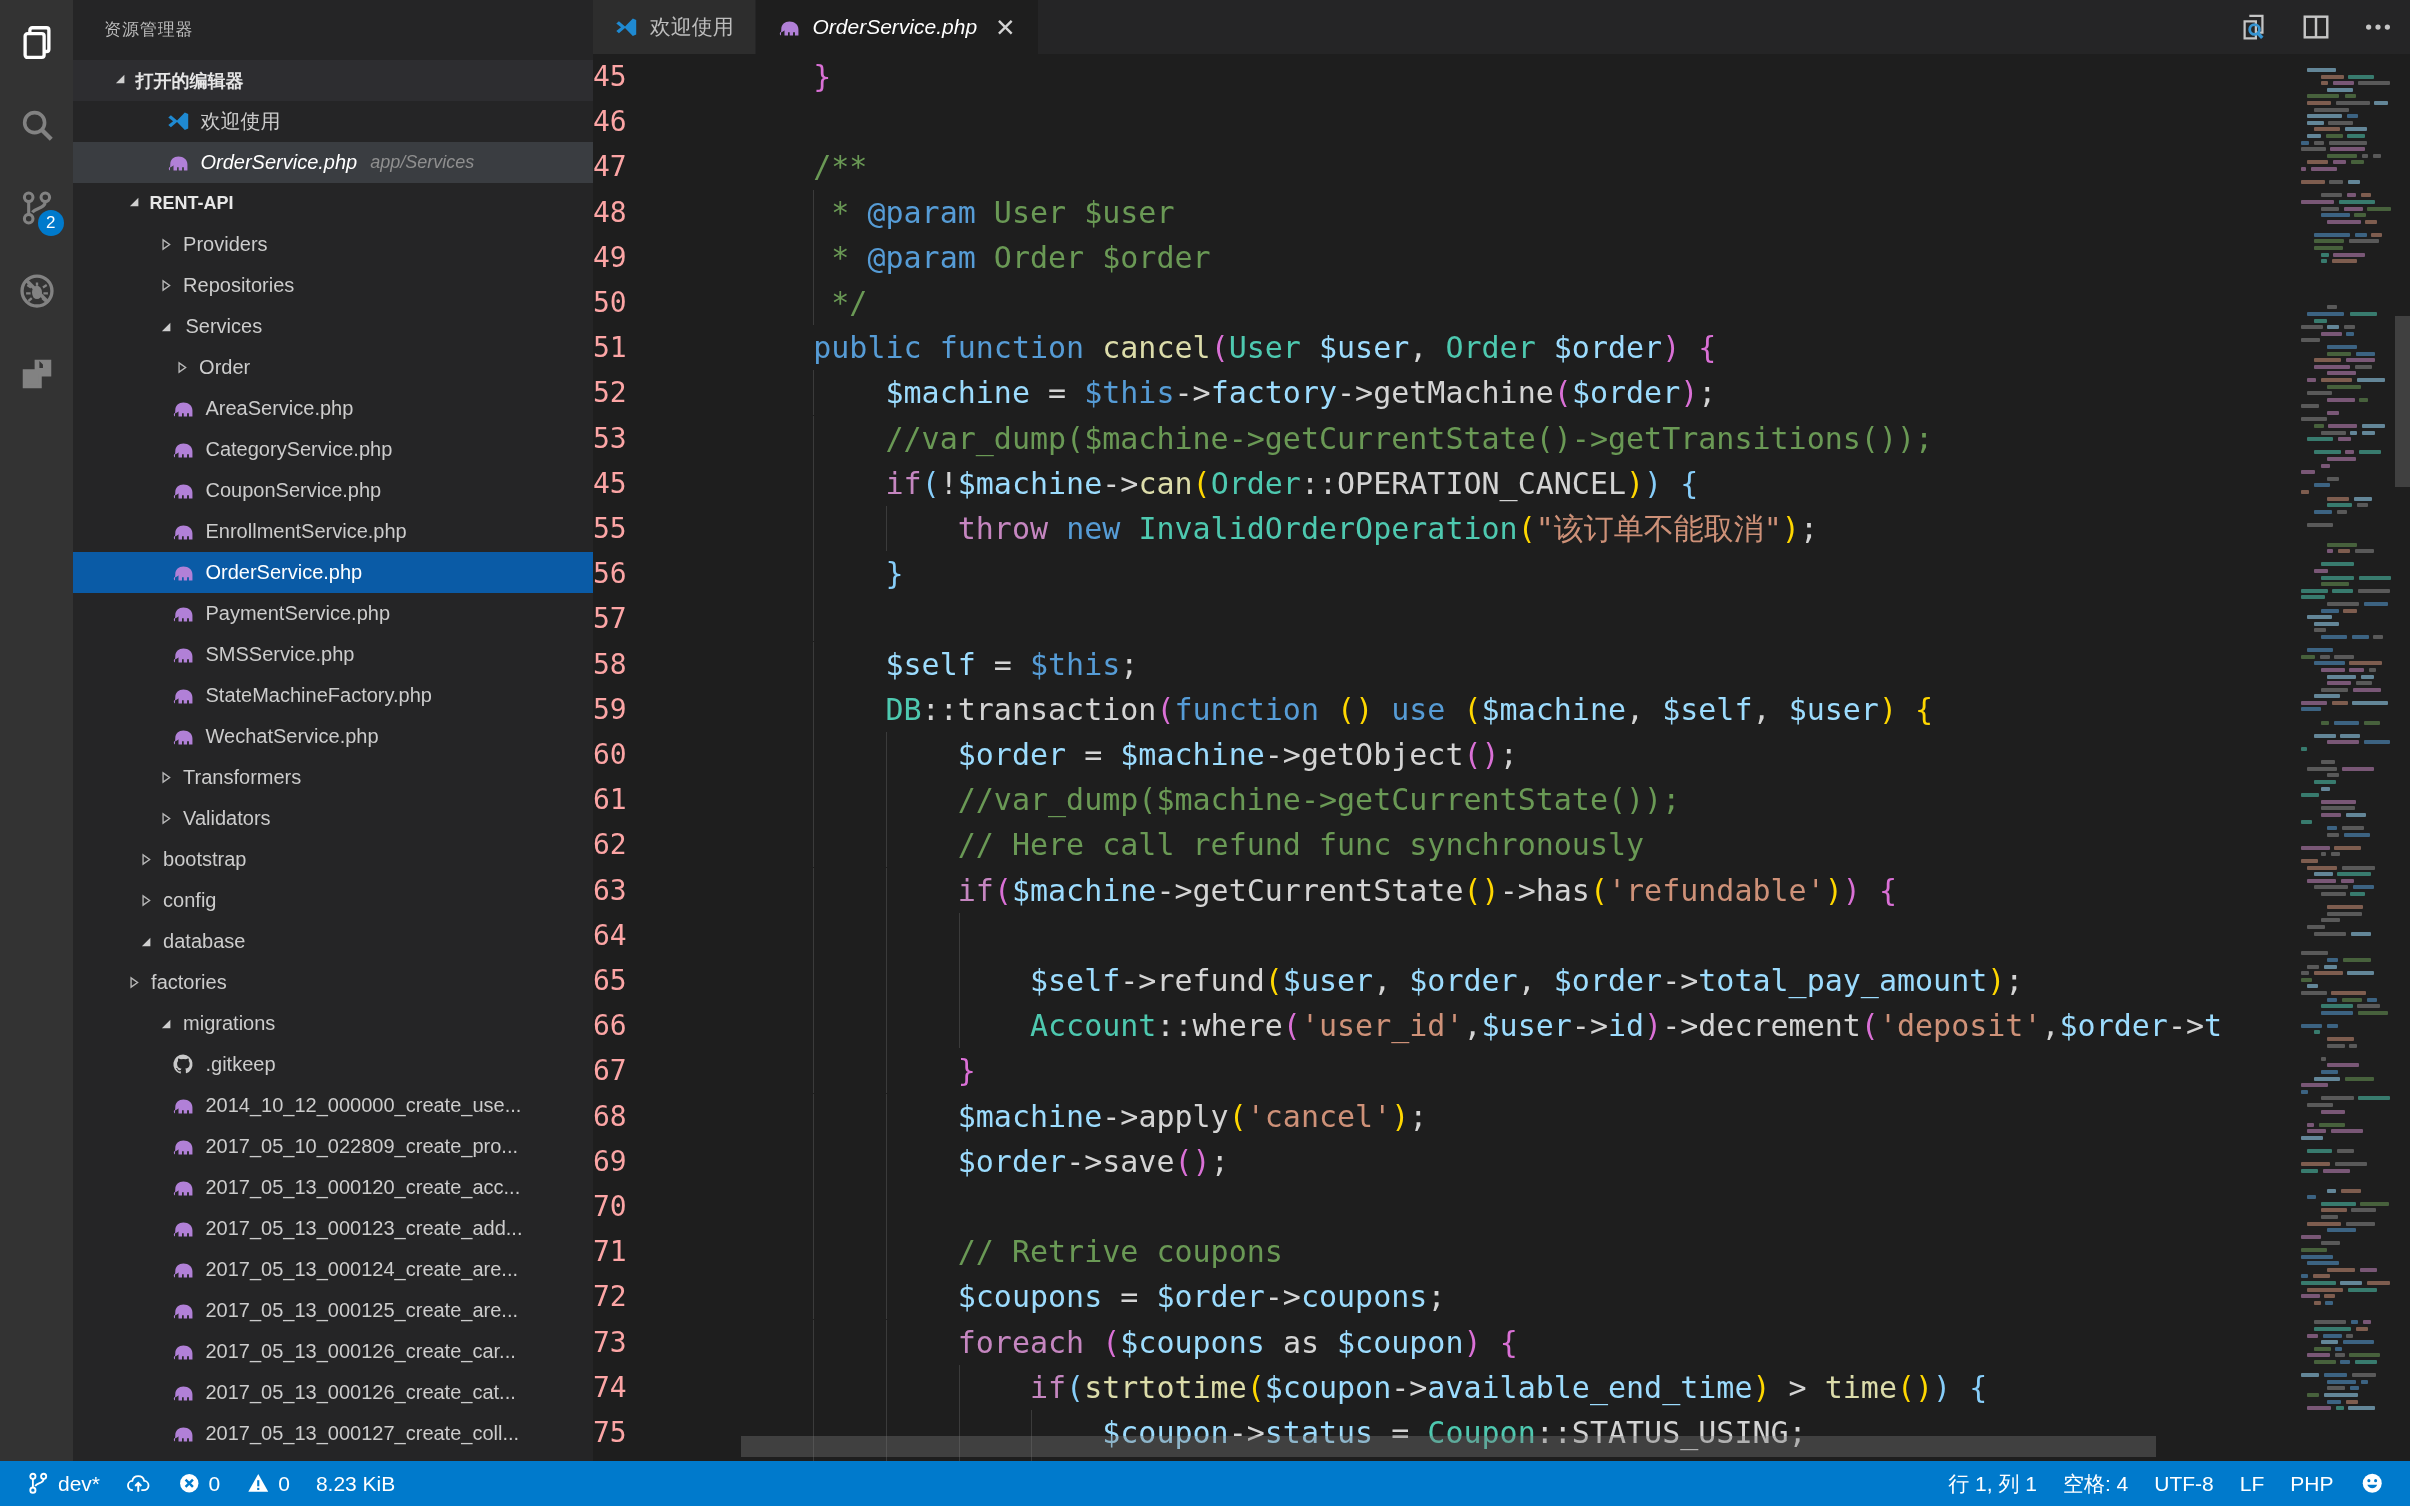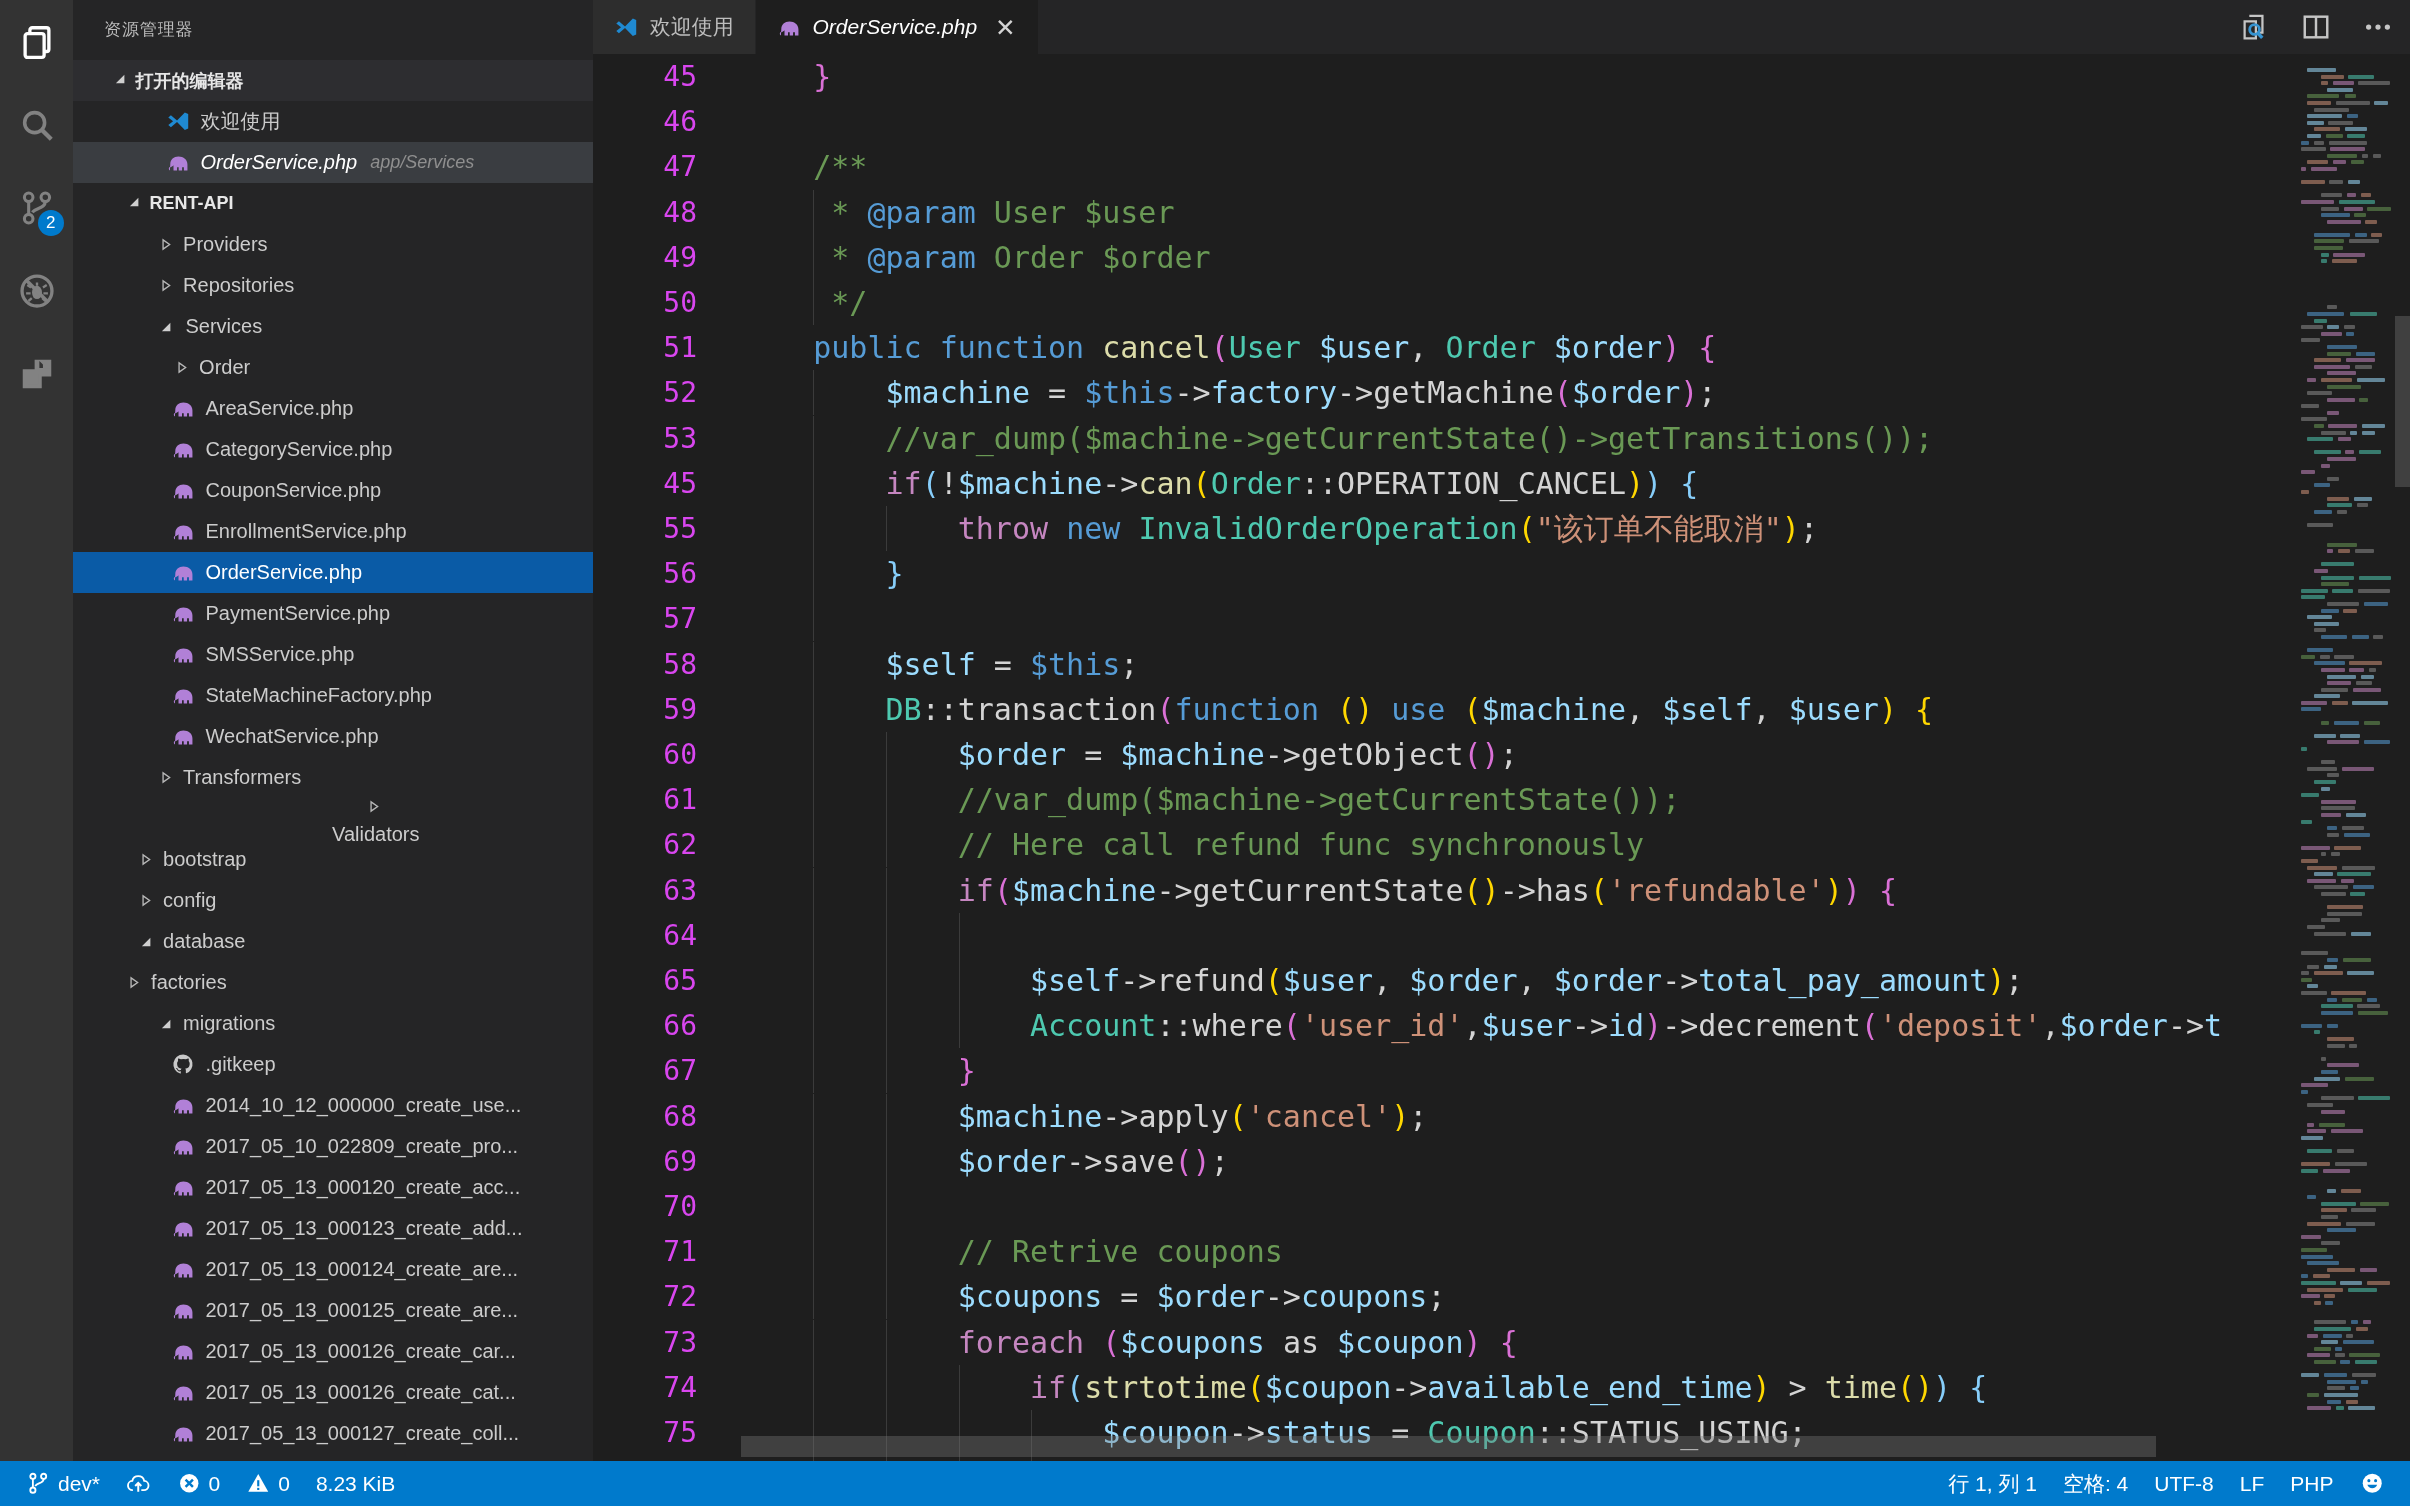--- a/index.html
+++ b/index.html
@@ -42,21 +42,21 @@
   .tab .tic { width:24.5px; height:24.5px; margin-right:11.3px; flex:0 0 24.5px; }
   .tab .tlbl.it { font-style:italic; }
   .tab .close { margin-left:17px; font-size:22.6px; color:#d4d4d4; font-weight:bold; }
   .tab-actions { position:absolute; right:17px; top:0; height:54px; display:flex; align-items:center; gap:32px; }
   .tab-actions svg { width:30px; height:30px; }
 
   
   .editor { position:absolute; left:0; right:0; top:54px; bottom:0; }
   .code-line { position:absolute; left:0; right:113px; height:45px;
                font-family:"DejaVu Sans Mono", monospace; font-size:30px; line-height:45px; }
-  .code-line .ln { position:absolute; left:0; width:104px; text-align:right; color:#d946ef; font-size:28px; }
+  .code-line .ln { position:absolute; left:0; width:104px; text-align:left; color:#fca5a5; font-size:28px; }
   .code-line .txt { position:absolute; left:148px; white-space:pre; }
   .guide { position:absolute; top:0; width:0.9px; height:45px; background:#3b3b3b; }
 
   
   .minimap { position:absolute; top:0; bottom:0; right:15px; width:98px; overflow:hidden; }
   .mm-bar  { position:absolute; height:3.8px; border-radius:0.9px; }
   .vscroll-thumb { position:absolute; right:0; top:262px; width:15px; height:171px; background:rgba(121,121,121,.38); }
   .hscroll-thumb { position:absolute; left:148px; bottom:3.8px; width:1415px; height:21px; background:rgba(121,121,121,.38); }
 
   
@@ -293,21 +293,21 @@
       <div class="row" style="padding-left: 80px;">
         <span class="tw">
           <span style="display: inline-flex;">
             <svg viewBox="0 0 14 14" xmlns="http://www.w3.org/2000/svg">
               <path d="M5 3.2 L10.4 7 L5 10.8 Z" fill="none" stroke="#b8b8b8" stroke-width="1.1"></path>
             </svg>
           </span>
         </span>
         <span class="lbl" style="margin-left: 5.6px;">Transformers</span>
       </div>
-      <div class="row" style="padding-left: 80px; flex-direction: column;">
+      <div class="row" style="padding-left: 80px;">
         <span class="tw">
           <span style="display: inline-flex;">
             <svg viewBox="0 0 14 14" xmlns="http://www.w3.org/2000/svg">
               <path d="M5 3.2 L10.4 7 L5 10.8 Z" fill="none" stroke="#b8b8b8" stroke-width="1.1"></path>
             </svg>
           </span>
         </span>
         <span class="lbl" style="margin-left: 5.6px;">Validators</span>
       </div>
       <div class="row" style="padding-left: 60px;">

